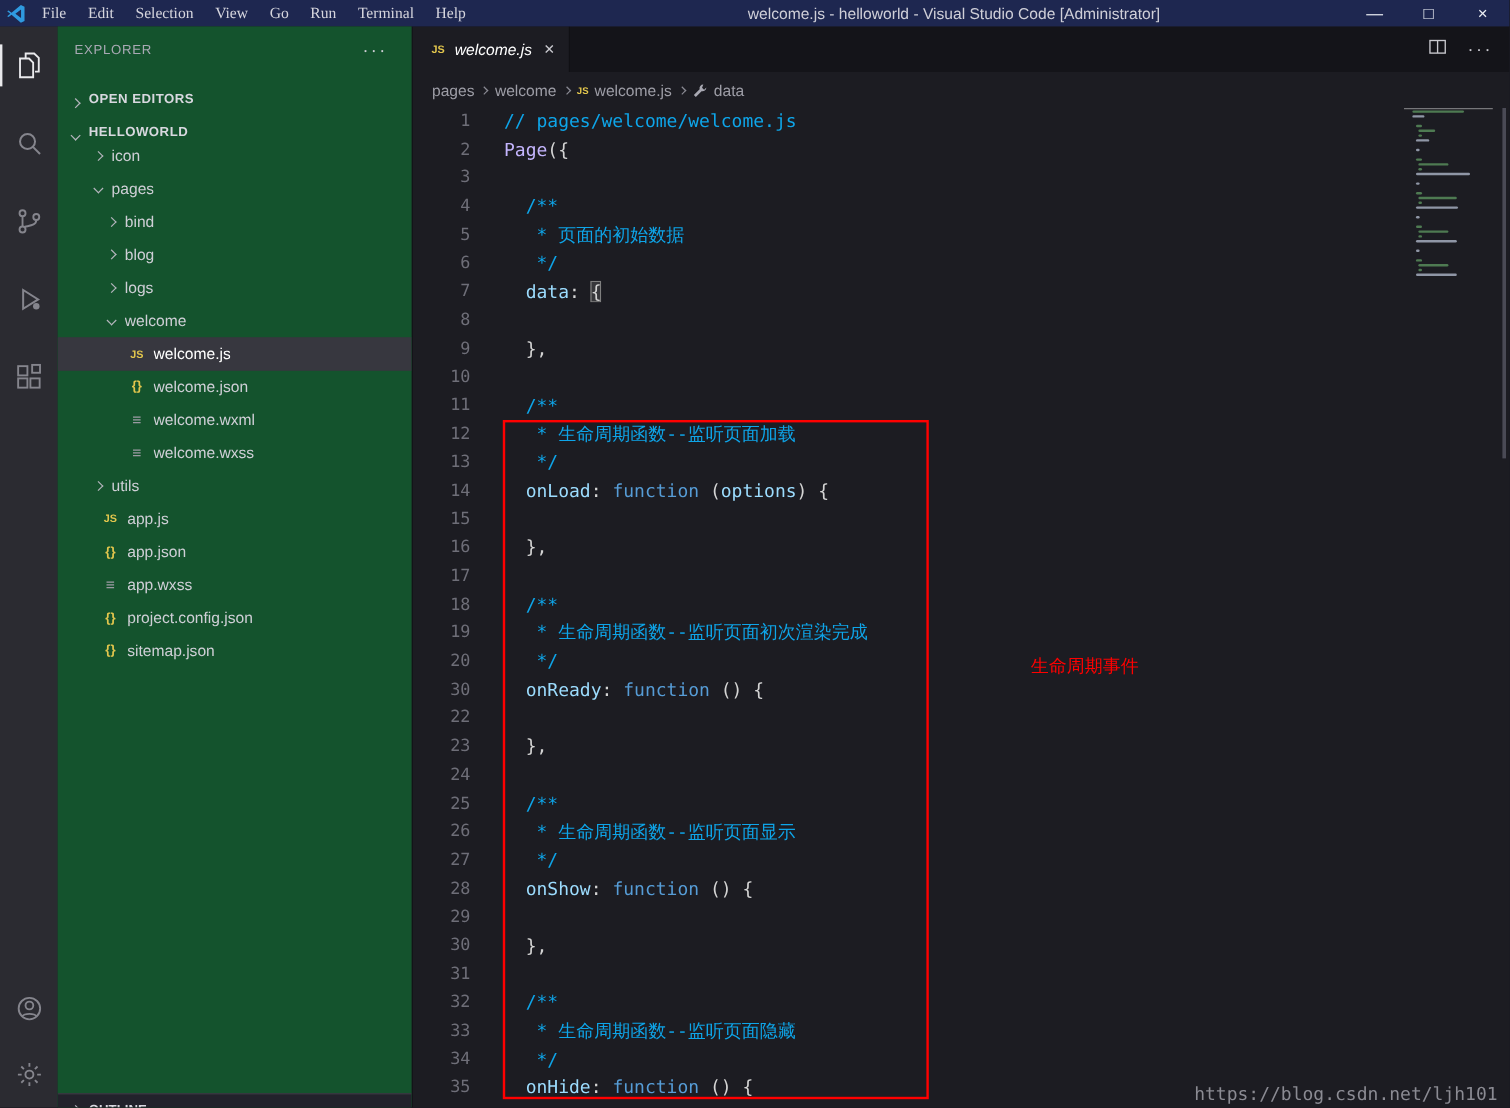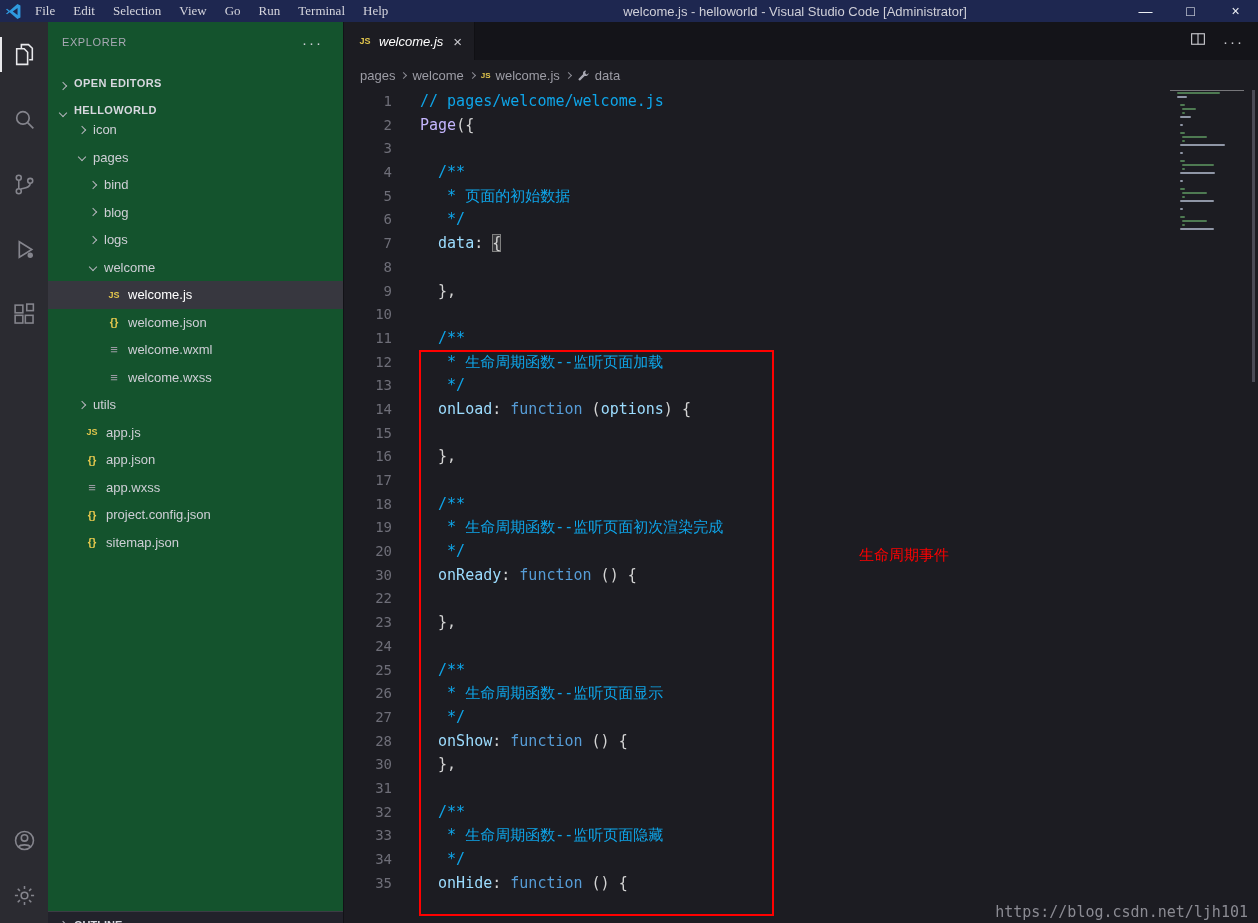--- a/index.html
+++ b/index.html
@@ -311,20 +311,21 @@
           <div class="cl"><span class="ln">19</span><span class="lc"><span class="tk-comment">   * 生命周期函数--监听页面初次渲染完成</span></span></div>
           <div class="cl"><span class="ln">20</span><span class="lc"><span class="tk-comment">   */</span></span></div>
           <div class="cl"><span class="ln">30</span><span class="lc"><span class="tk-punct">  </span><span class="tk-prop">onReady</span><span class="tk-punct">: </span><span class="tk-kw">function</span><span class="tk-punct"> () {</span></span></div>
           <div class="cl"><span class="ln">22</span><span class="lc"></span></div>
           <div class="cl"><span class="ln">23</span><span class="lc"><span class="tk-punct">  },</span></span></div>
           <div class="cl"><span class="ln">24</span><span class="lc"></span></div>
           <div class="cl"><span class="ln">25</span><span class="lc"><span class="tk-comment">  /**</span></span></div>
           <div class="cl"><span class="ln">26</span><span class="lc"><span class="tk-comment">   * 生命周期函数--监听页面显示</span></span></div>
           <div class="cl"><span class="ln">27</span><span class="lc"><span class="tk-comment">   */</span></span></div>
           <div class="cl"><span class="ln">28</span><span class="lc"><span class="tk-punct">  </span><span class="tk-prop">onShow</span><span class="tk-punct">: </span><span class="tk-kw">function</span><span class="tk-punct"> () {</span></span></div>
+          <div class="cl"><span class="ln">29</span><span class="lc"></span></div>
           <div class="cl"><span class="ln">30</span><span class="lc"><span class="tk-punct">  },</span></span></div>
           <div class="cl"><span class="ln">31</span><span class="lc"></span></div>
           <div class="cl"><span class="ln">32</span><span class="lc"><span class="tk-comment">  /**</span></span></div>
           <div class="cl"><span class="ln">33</span><span class="lc"><span class="tk-comment">   * 生命周期函数--监听页面隐藏</span></span></div>
           <div class="cl"><span class="ln">34</span><span class="lc"><span class="tk-comment">   */</span></span></div>
           <div class="cl"><span class="ln">35</span><span class="lc"><span class="tk-punct">  </span><span class="tk-prop">onHide</span><span class="tk-punct">: </span><span class="tk-kw">function</span><span class="tk-punct"> () {</span></span></div>
         </div>
       <div class="minimap" id="minimap">
           <div class="mm-line" style="margin-left: 0px; width: 43.2px; background: rgb(78, 122, 82);"></div>
           <div class="mm-line" style="margin-left: 0px; width: 9.6px; background: rgb(143, 150, 166);"></div>

